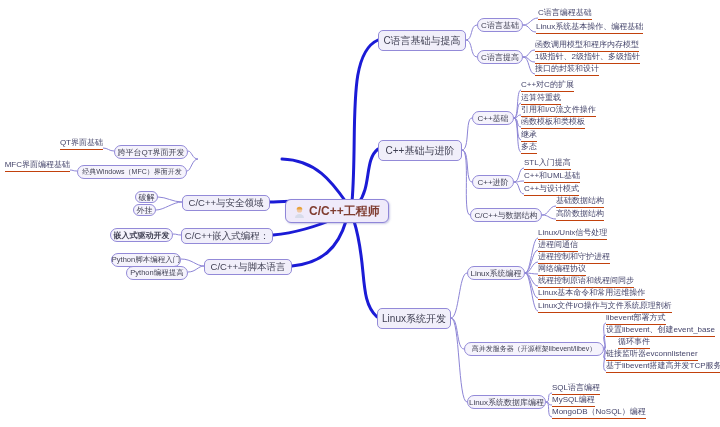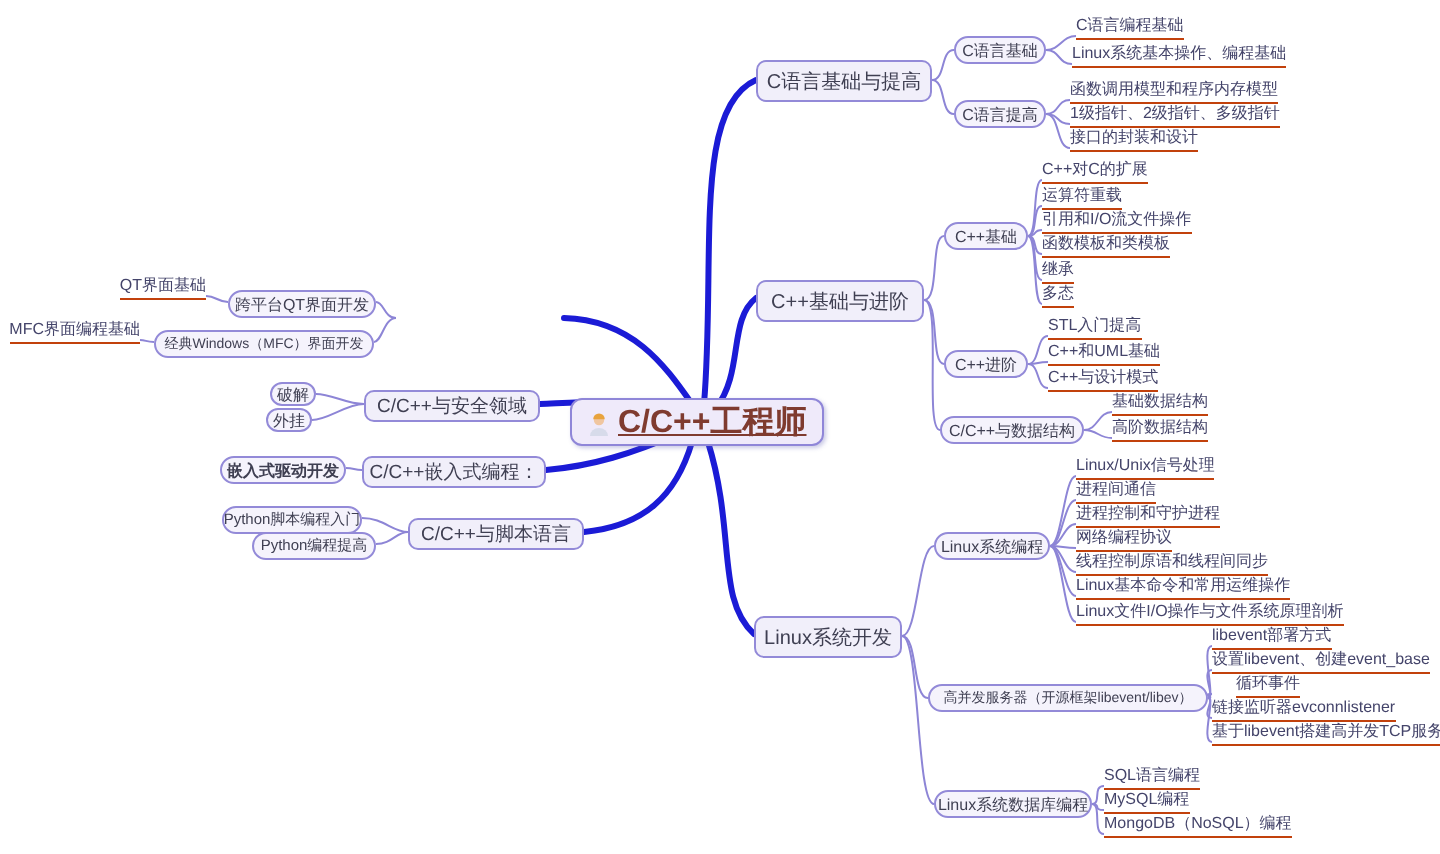--- a/index.html
+++ b/index.html
@@ -3,22 +3,22 @@
 <meta charset="utf-8">
 <style>
   html,body{margin:0;padding:0;background:#fff;}
   #canvas{position:relative;width:720px;height:427px;background:#ffffff;overflow:hidden;
           font-family:"Liberation Sans","DejaVu Sans",sans-serif;color:#3f3f52;}
   svg.wires{position:absolute;left:0;top:0;width:720px;height:427px;pointer-events:none;}
   .main{stroke:#1b1bd6;stroke-width:3;fill:none;stroke-linecap:round;}
   .wire{stroke:#8d85d6;stroke-width:1;fill:none;}
   .node{position:absolute;box-sizing:border-box;display:flex;align-items:center;justify-content:center;
         white-space:nowrap;background:#f1effa;border:1px solid #938ad8;border-radius:6px;z-index:2;}
-  .root{height:24px;font-size:16px;font-weight:bold;color:#7f3b2f;background:#efeafa;
-        border:1.5px solid #8f86d8;border-radius:6px;padding:0 8px;box-shadow:1px 1px 2px rgba(100,100,180,.35);z-index:3;text-decoration:underline;}
+  .root{height:24px;font-size:12px;font-weight:bold;color:#7f3b2f;background:#efeafa;
+        border:1.5px solid #8f86d8;border-radius:6px;padding:0 8px;box-shadow:1px 1px 2px rgba(100,100,180,.35);z-index:3;}
   .root .icon{display:inline-flex;margin-right:4px;}
   .lvl1{height:21px;font-size:10px;color:#3f3f52;border-radius:5px;}
   .lvl1.sm{height:16px;font-size:9.5px;}
   .lvl2{height:14px;font-size:8px;border-radius:7px;background:#f5f3fc;}
   .lvl2.tiny{height:12px;font-size:8px;}
   .lvl2.f7{font-size:7px;}
   .lvl2.f75{font-size:7.5px;}
   .leaf{position:absolute;white-space:nowrap;font-size:8px;line-height:9px;color:#44446a;
         padding-bottom:1px;border-bottom:1px solid #c2410c;background:transparent;z-index:2;height:10px;}
 </style>

